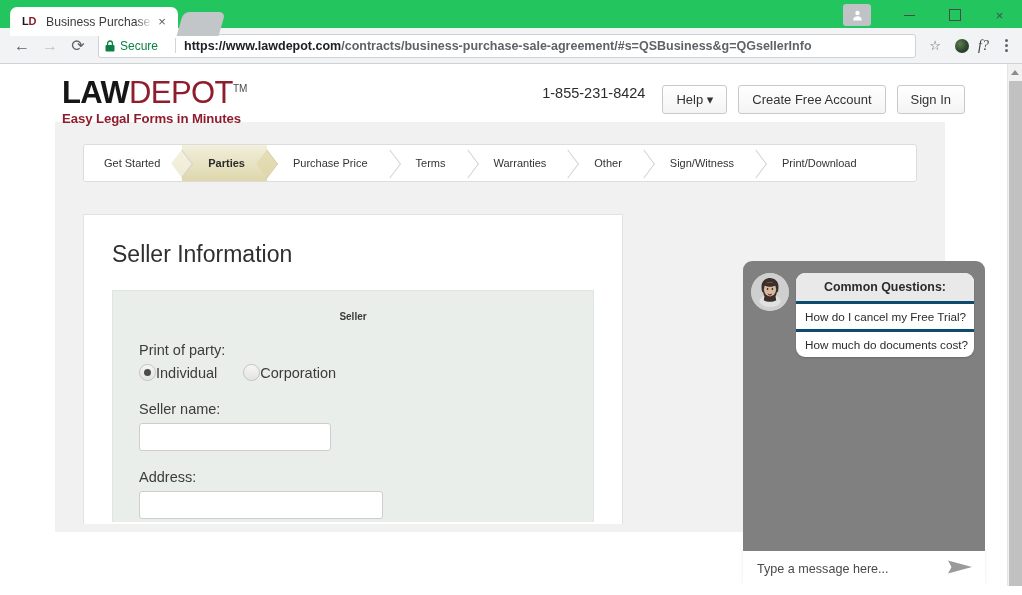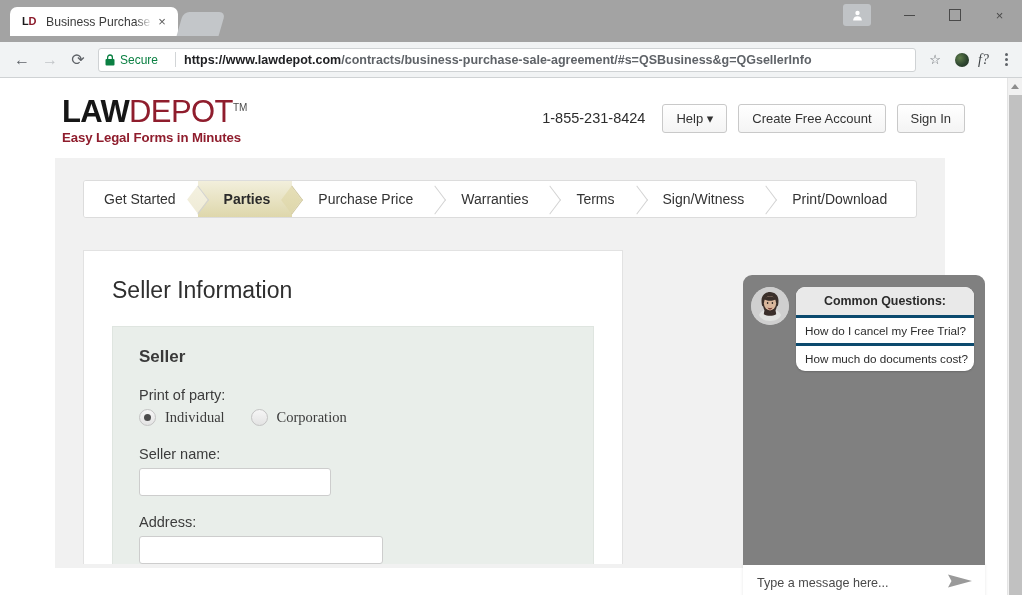--- a/index.html
+++ b/index.html
@@ -10,22 +10,22 @@
     width: 1022px;
     height: 595px;
     overflow: hidden;
     font-family: "Liberation Sans", sans-serif;
     background: #ffffff;
     -webkit-font-smoothing: antialiased;
   }
 
   
   .browser-chrome {
-    background: #a3a3a3;
-    height: 42px;
+    background: #22c55e;
+    height: 28px;
     position: relative;
   }
   .tabstrip {
     display: flex;
     align-items: flex-end;
     height: 36px;
     padding-left: 10px;
     box-sizing: border-box;
   }
   .tab {
@@ -237,23 +237,23 @@
     position: absolute;
     top: 17px;
     left: 1px;
     width: 13px;
     height: 505px;
     background: #c1c1c1;
   }
 
   
   .site-header {
-    height: 80px;
+    height: 46px;
     position: relative;
-    padding: 0 42px 0 62px;
+    padding: 12px 42px 0 62px;
     display: flex;
     align-items: center;
     justify-content: space-between;
   }
   .logo-block { padding-top: 4px; }
   .logo-word {
     font-size: 31px;
     font-weight: bold;
     letter-spacing: -0.6px;
     line-height: 1;
@@ -271,21 +271,20 @@
   }
   .logo-tag {
     color: #8f1d2d;
     font-size: 13.2px;
     font-weight: bold;
     margin-top: 3px;
     letter-spacing: -0.1px;
   }
   .header-right {
     display: flex;
-    align-items: center;
     gap: 11px;
   }
   .phone {
     font-size: 14.5px;
     color: #2c2c2c;
     margin-right: 6px;
   }
   .hbtn {
     border: 1px solid #c9c9c9;
     border-radius: 3px;
@@ -320,21 +319,21 @@
     border-radius: 3px;
     height: 36px;
     display: flex;
     align-items: stretch;
     overflow: hidden;
   }
   .step {
     position: relative;
     display: flex;
     align-items: center;
-    font-size: 14px;
+    font-size: 11px;
     color: #333333;
     padding: 0 22px 0 26px;
     white-space: nowrap;
     background: #ffffff;
   }
   .step:first-child { padding-left: 20px; }
   .step::after {
     content: "";
     position: absolute;
     right: -9px;
@@ -392,42 +391,41 @@
   }
   .panel {
     background: #e9eeea;
     border: 1px solid #dfe5e0;
     border-bottom: none;
     padding: 20px 26px 0 26px;
     min-height: 232px;
     box-sizing: border-box;
   }
   .panel-heading {
-    font-size: 17px;
+    font-size: 10px;
     font-weight: bold;
     color: #3a3a3a;
     margin-bottom: 20px;
+    text-align: center;
   }
   .field-label {
     font-size: 14.5px;
     color: #3c3c3c;
     margin-bottom: 6px;
   }
   .radio-row {
     display: flex;
     align-items: center;
     gap: 26px;
     margin-bottom: 20px;
     margin-top: 2px;
   }
   .radio-item {
     display: flex;
     align-items: center;
-    gap: 9px;
-    font-family: Liberation Serif, serif;
   }
   .radio-circle {
     width: 17px;
     height: 17px;
     border-radius: 50%;
     background: linear-gradient(#f6f6f6, #e3e3e3);
     border: 1px solid #c3c3c3;
     box-sizing: border-box;
     display: flex;
     align-items: center;
@@ -607,24 +605,27 @@
         <div class="step">
             <span>Get Started</span>
           </div>
         <div class="step active">
             <span>Parties</span>
           </div>
         <div class="step">
             <span>Purchase Price</span>
           </div>
         <div class="step">
+            <span>Terms</span>
+          </div>
+        <div class="step">
             <span>Warranties</span>
           </div>
         <div class="step">
-            <span>Terms</span>
+            <span>Other</span>
           </div>
         <div class="step">
             <span>Sign/Witness</span>
           </div>
         <div class="step">
             <span>Print/Download</span>
           </div>
       </div>
 
       <div class="form-card">

